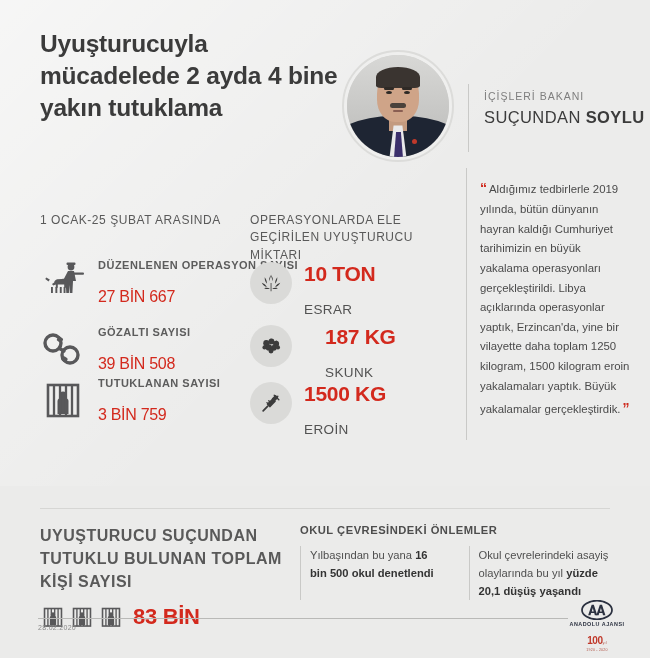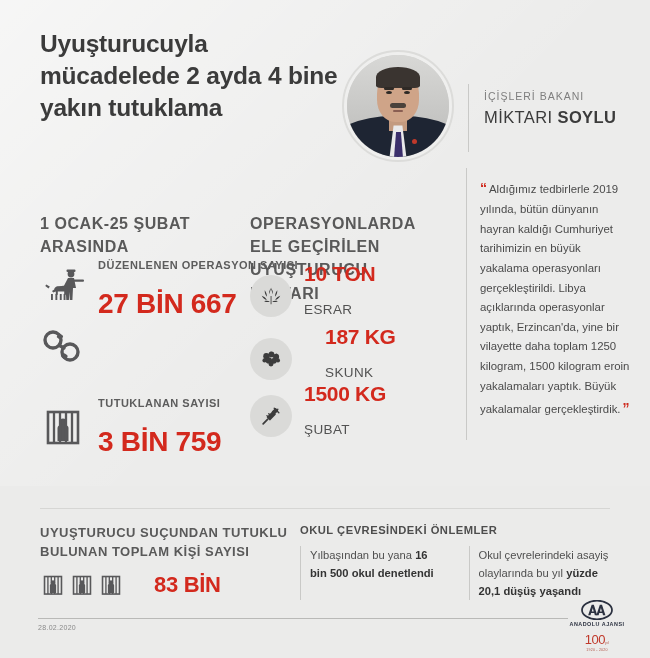--- a/index.html
+++ b/index.html
@@ -97,45 +97,45 @@
     width:150px;
     font-size:11.4px; line-height:1.72; color:#4a4a4a;
   }
   .qmark { color:#cf2a1e; font-weight:bold; font-size:14px; letter-spacing:-1px; }
   .qmark.open { margin-right:3px; }
   .qmark.close { margin-left:2px; }
 
   
   .col-head {
     position:absolute;
-    font-size:16px; font-weight:bold; color:#595959;
+    font-size:12px; font-weight:normal; color:#595959;
     letter-spacing:0.55px; line-height:1.45;
     text-transform:uppercase;
   }
   #colhead-left  { left:40px;  top:212px; width:200px; }
   #colhead-mid   { left:250px; top:212px; width:190px; }
 
   
   .stat-row { position:absolute; display:flex; align-items:center; gap:12px; }
   #stat-0 { left:40px; top:258px; }
   #stat-1 { left:40px; top:325px; }
-  #stat-2 { left:40px; top:396px; }
+  #stat-2 { left:40px; top:376px; }
 
   .stat-icon { width:46px; height:42px; flex:none; }
   .stat-text .stat-label {
     font-size:11px; font-weight:bold; color:#5c5c5c;
     letter-spacing:0.5px; line-height:1.32; text-transform:uppercase;
   }
   .stat-text .stat-value {
-    font-size:28px; font-weight:bold; color:#d3291d; letter-spacing:-0.3px;
+    font-size:16px; font-weight:normal; color:#d3291d; letter-spacing:-0.3px;
     margin-top:15px;
   }
 
   
-  .drug-row { position:absolute; display:flex; align-items:flex-end; gap:12px; }
+  .drug-row { position:absolute; display:flex; align-items:flex-start; gap:12px; }
   #drug-0 { left:250px; top:262px; }
   #drug-1 { left:250px; top:325px;gap:33px; }
   #drug-2 { left:250px; top:382px; }
   #drug-3 { left:250px; top:445px; }
 
   .drug-badge {
     width:42px; height:42px; border-radius:50%;
     background:#dadad8;
     display:flex; align-items:center; justify-content:center;
     flex:none;
@@ -150,24 +150,24 @@
 
   
   .bottom-divider {
     position:absolute; left:40px; top:508px;
     width:570px; height:1px; background:#d6d6d4;
   }
 
   
   .bl { position:absolute; left:40px; top:524px; width:250px; }
   .bl-head {
-    font-size:13px; font-weight:bold; color:#595959;
+    font-size:16px; font-weight:bold; color:#595959;
     letter-spacing:0.5px; line-height:1.45; text-transform:uppercase;
   }
-  .bl-row { display:flex; align-items:center; gap:30px; margin-top:10px; }
+  .bl-row { display:flex; align-items:center; gap:9px; margin-top:10px; }
   .bl-icons { display:flex; gap:3px; flex:none; }
   .bl-value { font-size:22px; font-weight:bold; color:#d3291d; letter-spacing:-0.3px; }
 
   
   .br { position:absolute; left:300px; top:524px; width:312px; }
   .br-head {
     font-size:11.2px; font-weight:bold; color:#4d4d4d;
     letter-spacing:0.5px; text-transform:uppercase;
   }
   .br-boxes { display:flex; gap:25px; margin-top:10px;justify-content:center; }
@@ -186,21 +186,21 @@
     position:absolute; left:38px; top:624px;
     font-size:7px; color:#8a8a8a; letter-spacing:0.3px;
   }
   .logo { position:absolute; left:566px; top:600px; width:62px; text-align:center; }
   .logo-mark { display:block; margin:0 auto; }
   .logo-name {
     font-size:5.4px; font-weight:bold; color:#2b3140;
     letter-spacing:0.5px; margin-top:1px;
   }
   .logo-100 { margin-top:3px; }
-  .logo-100-text { font-size:13px; font-weight:normal; color:#c0392b; letter-spacing:-0.5px; }
+  .logo-100-text { font-size:10px; font-weight:bold; color:#c0392b; letter-spacing:-0.5px; }
   .logo-100-sub { font-size:3.6px; color:#b1564a; letter-spacing:0.2px; margin-top:0px; }
 </style>
 </head>
 <body>
 
 <div class="page">
 
   <div class="header">
     <div class="headline">Uyuşturucuyla mücadelede 2 ayda 4 bine yakın tutuklama</div>
 
@@ -221,21 +221,21 @@
         <div class="ph-mous"></div>
         <div class="ph-mouth"></div>
       </div>
     </div>
 
     <div class="name-divider"></div>
 
     <div class="name-block">
       <div class="minister-title">İÇİŞLERİ BAKANI</div>
       <div class="minister-name">
-        <span>MİKTARI</span>
+        <span>SUÇUNDAN</span>
         <b>SOYLU</b>
       </div>
     </div>
   </div>
 
   <div class="quote-divider"></div>
   <div class="quote">
     <span class="qmark open">“</span><span>Aldığımız tedbirlerle 2019 yılında, bütün dünyanın hayran kaldığı Cumhuriyet tarihimizin en büyük yakalama operasyonları gerçekleştirildi. Libya açıklarında operasyonlar yaptık, Erzincan'da, yine bir vilayette daha toplam 1250 kilogram, 1500 kilogram eroin yakalamaları yaptık. Büyük yakalamalar gerçekleştirdik.</span><span class="qmark close">”</span>
   </div>
 
@@ -271,20 +271,24 @@
         <g fill="none" stroke="#58585a" stroke-width="3.4">
           <circle cx="13" cy="15" r="8"></circle>
           <circle cx="30" cy="27" r="8"></circle>
           <path d="M19.5 20.5l4.5 2.5" stroke-linecap="round"></path>
         </g>
         <g fill="#58585a">
           <rect x="17.5" y="9" width="5.5" height="5" rx="1.4" transform="rotate(34 20 11)"></rect>
           <rect x="22" y="29" width="5.5" height="5" rx="1.4" transform="rotate(34 25 31)"></rect>
         </g>
       </svg>
+    </div>
+    <div class="stat-text">
+      <div class="stat-label">GÖZALTI SAYISI</div>
+      <div class="stat-value">39 BİN 508</div>
     </div>
   </div>
 
   <div class="stat-row" id="stat-2">
     <div class="stat-icon">
       <svg viewBox="0 0 46 42" width="46" height="42" aria-hidden="true">
         <rect x="8" y="6" width="30" height="31" fill="none" stroke="#58585a" stroke-width="2.6"></rect>
         <g fill="#58585a">
           <circle cx="23" cy="16" r="3.6"></circle>
           <path d="M17.5 22c0-2.4 2.4-3.6 5.5-3.6s5.5 1.2 5.5 3.6v13h-11z"></path>
@@ -359,21 +363,21 @@
         <g stroke="#3c3c3c" stroke-width="1.5" stroke-linecap="round">
           <line x1="8.6" y1="12.6" x2="11.4" y2="15.4"></line>
           <line x1="10.6" y1="10.6" x2="13.4" y2="13.4"></line>
           <line x1="16.5" y1="4.5" x2="21.5" y2="9.5"></line>
           <line x1="18.6" y1="7.4" x2="20.4" y2="5.6"></line>
         </g>
       </svg>
     </div>
     <div class="drug-text">
       <div class="drug-amount">1500 KG</div>
-      <div class="drug-name">ŞUBAT</div>
+      <div class="drug-name">EROİN</div>
     </div>
   </div>
 
 
   <div class="bottom-divider"></div>
 
   <div class="bl">
     <div class="bl-head">UYUŞTURUCU SUÇUNDAN TUTUKLU BULUNAN TOPLAM KİŞİ SAYISI</div>
     <div class="bl-row">
       <div class="bl-icons">

